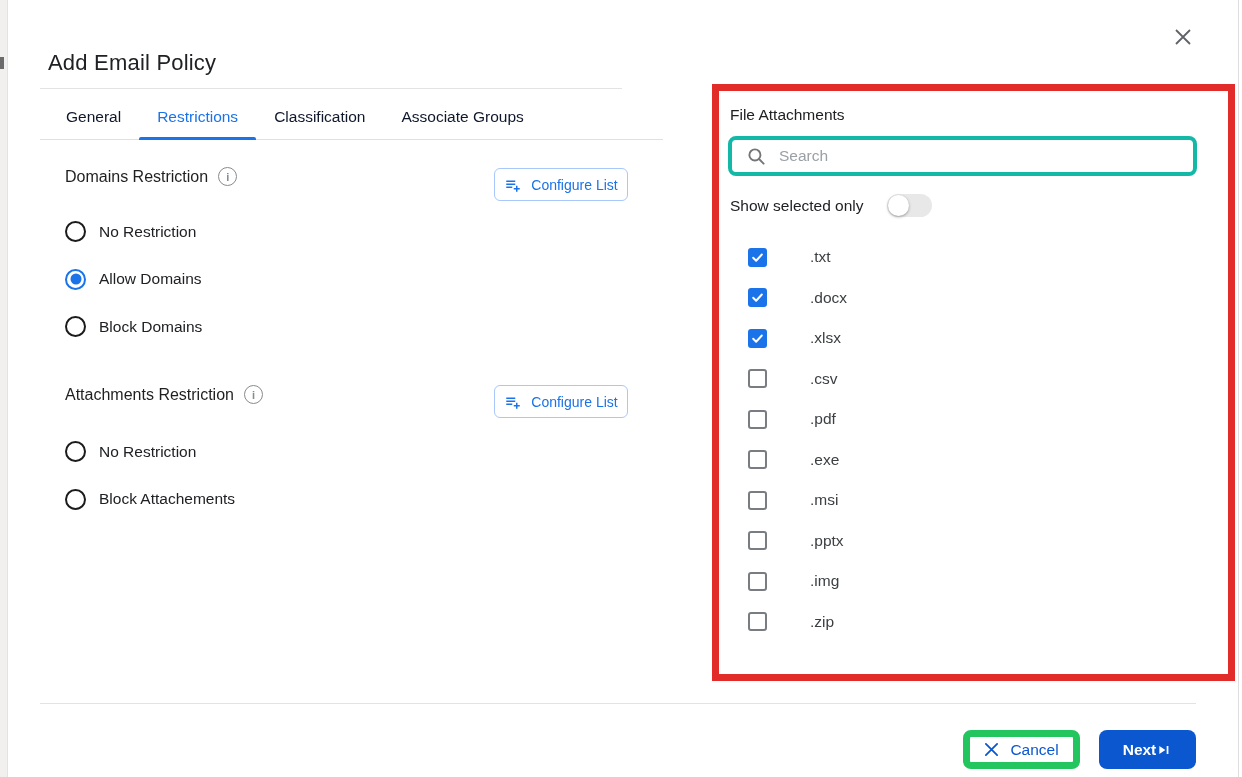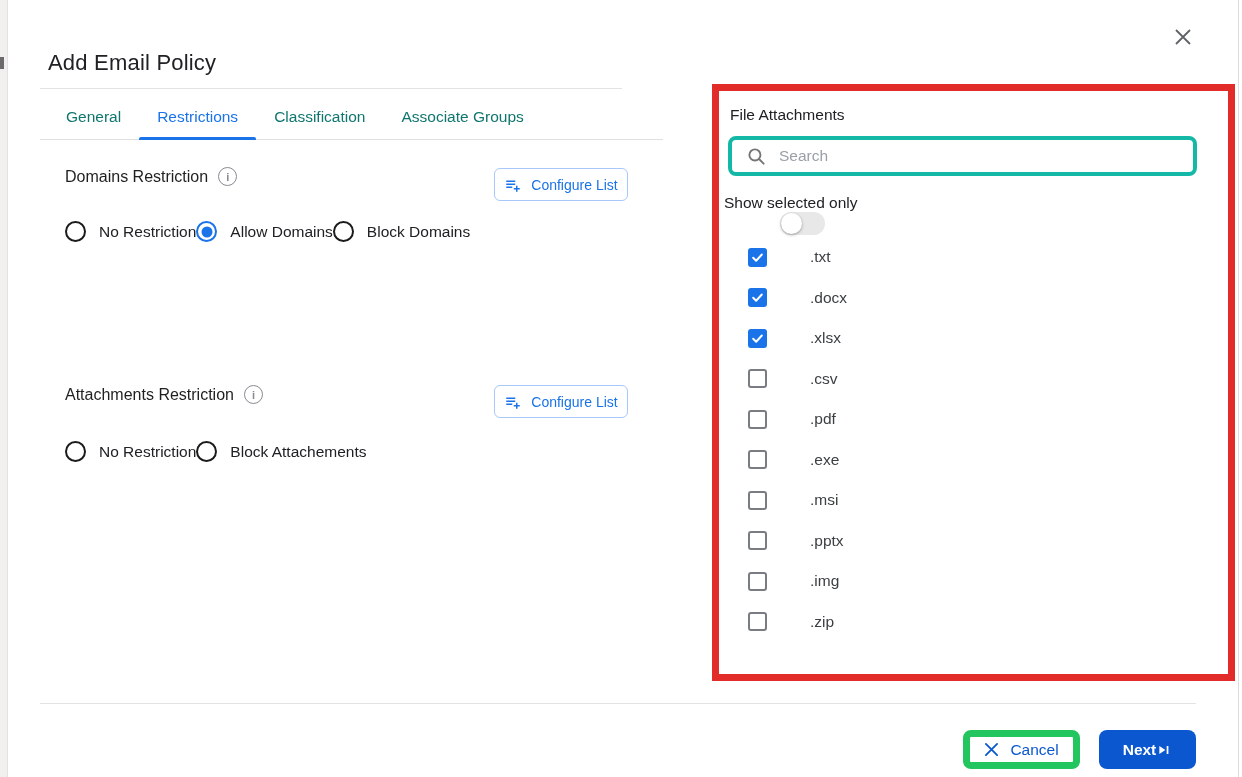--- a/index.html
+++ b/index.html
@@ -32,42 +32,42 @@
   .title-divider {
     position:absolute; left:40px; top:88px; width:582px; height:1px; background:#e3e3e3;
   }
   
   .tabs {
     position:absolute; left:40px; top:95px; width:623px; height:45px;
     display:flex; border-bottom:1px solid #e0e0e0; padding-left:8px;
   }
   .tab {
     height:44px; padding:0 18px; display:flex; align-items:center;
-    font-size:15.5px; color:#0f766e; cursor:pointer; position:relative; white-space:nowrap;
+    font-size:15.5px; color:#0f172a; cursor:pointer; position:relative; white-space:nowrap;
   }
   .tab.active { color:#1a73e8; }
   .tab.active::after {
     content:""; position:absolute; left:0; right:0; bottom:-1px; height:3px;
     background:#1a73e8; border-radius:2px 2px 0 0;
   }
   
   .section-title-row { position:absolute; left:65px; display:flex; align-items:center; gap:10px; }
   .section-title { font-size:16px; font-weight:500; color:#1f1f1f; }
   .info-icon {
     width:19px; height:19px; border:1.7px solid #868b90; border-radius:50%;
     display:flex; align-items:center; justify-content:center;
     font-size:11px; color:#868b90; font-weight:700;
   }
   .configure-btn {
     position:absolute; left:494px; width:134px; height:33px;
     border:1px solid #a8c7fa; border-radius:6px; background:#fff;
     display:flex; align-items:center; justify-content:center; gap:9px;
     color:#1a73e8; font-size:14px; cursor:pointer;
   }
-  .radio-group { position:absolute; left:65px; display:flex; flex-direction:row;justify-content:space-between; }
+  .radio-group { position:absolute; left:65px; display:flex; flex-direction:column;justify-content:space-between; }
   .radio-row { display:flex; align-items:center; height:23px; margin-bottom:24.5px; cursor:pointer; }
   .radio-circle {
     width:21px; height:21px; border-radius:50%; border:2.4px solid #1b1b1b;
     margin-right:13px; flex:none; position:relative; background:#fff;
   }
   .radio-row.selected .radio-circle { border-color:#1a73e8; }
   .radio-row.selected .radio-circle::after {
     content:""; position:absolute; left:50%; top:50%; transform:translate(-50%,-50%);
     width:11px; height:11px; border-radius:50%; background:#1a73e8;
   }
@@ -81,21 +81,21 @@
   .search-box {
     position:absolute; left:9px; top:45px; width:469px; height:40px;
     border:4px solid #14b8a6; border-radius:8px; background:#fff;
     display:flex; align-items:center; padding-left:15px;
   }
   .search-input {
     border:none; outline:none; flex:1; font-size:15.5px; color:#202124;
     font-family:"Liberation Sans", sans-serif; margin-left:13px; background:transparent;
   }
   .search-input::placeholder { color:#9aa0a6; }
-  .show-selected-row { position:absolute; left:5px; top:103px; display:flex; align-items:center;flex-direction:column; }
+  .show-selected-row { position:absolute; left:11px; top:103px; display:flex; align-items:center; }
   .show-selected-label { font-size:15.5px; color:#202124; }
   .toggle {
     margin-left:23px; width:45px; height:23px; border-radius:12px;
     background:#e8e8e8; position:relative; cursor:pointer;
   }
   .toggle-knob {
     position:absolute; left:1px; top:1px; width:21px; height:21px; border-radius:50%;
     background:#fff; box-shadow:0 1px 3px rgba(0,0,0,.35);
   }
   .file-list { position:absolute; left:29px; top:146px; right:10px; }

